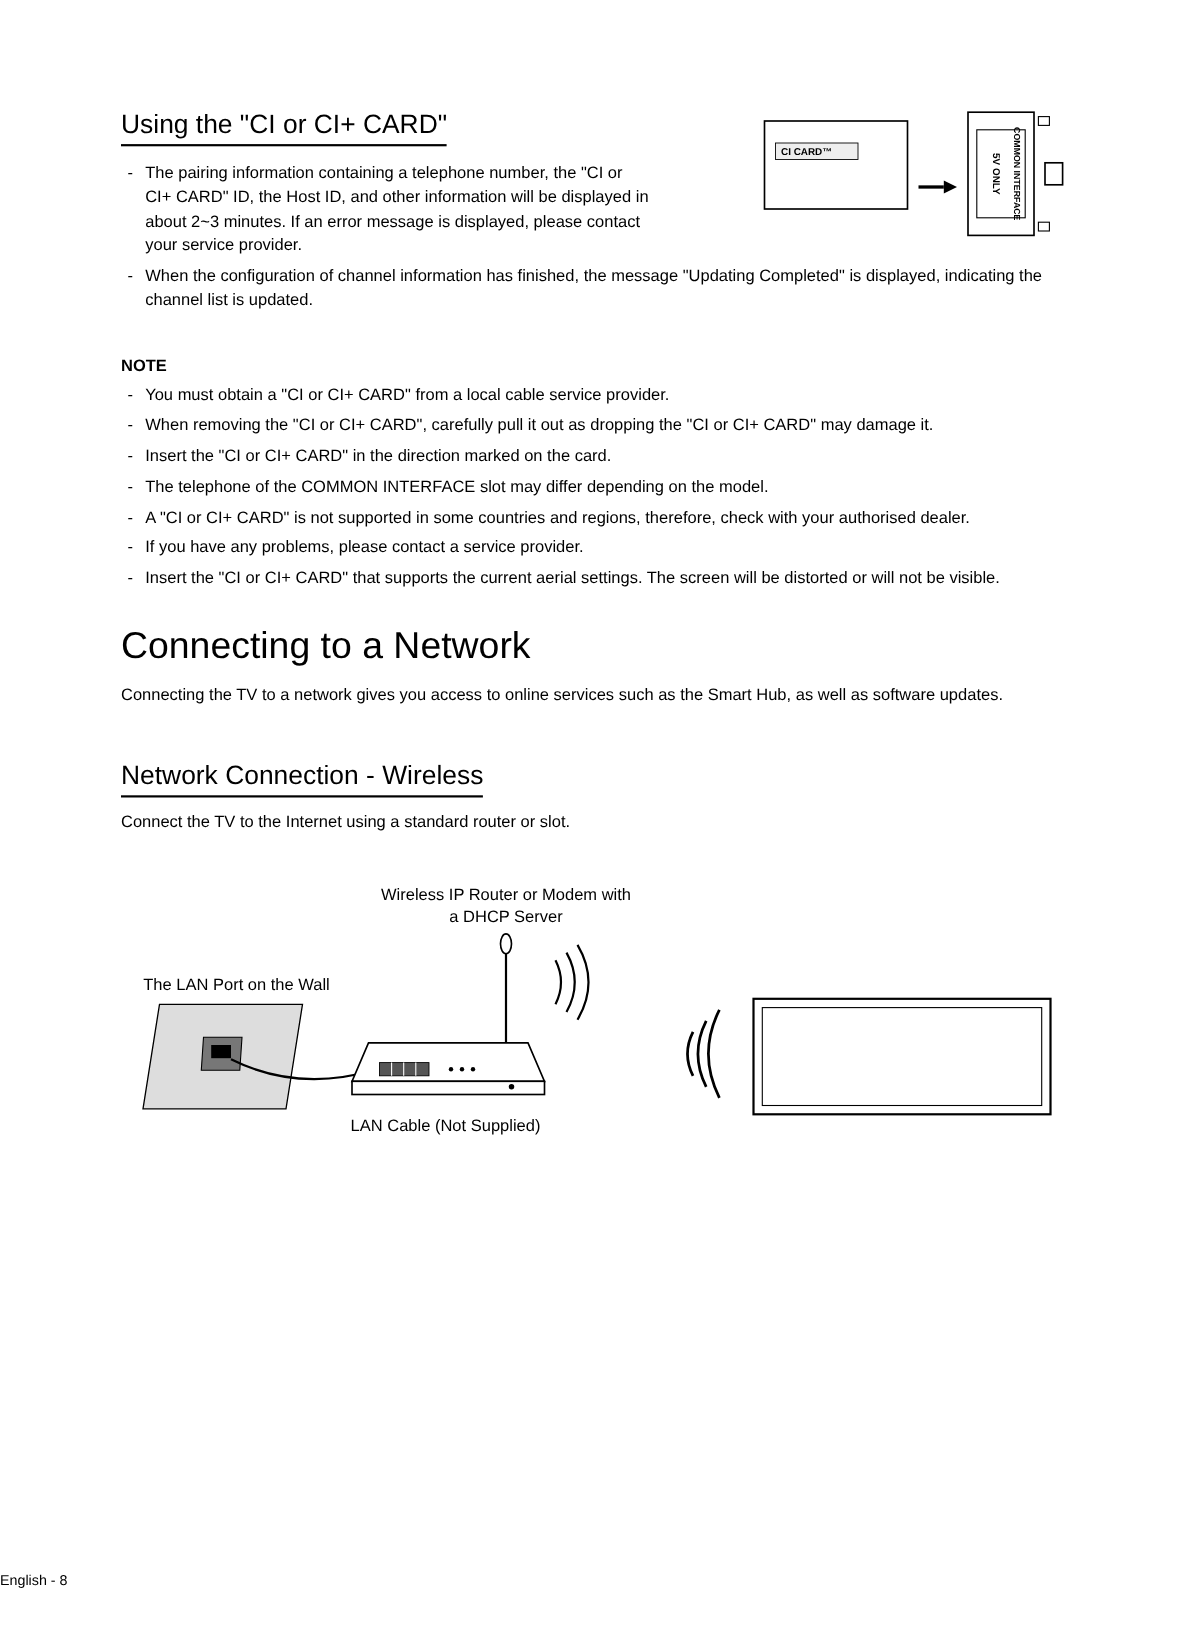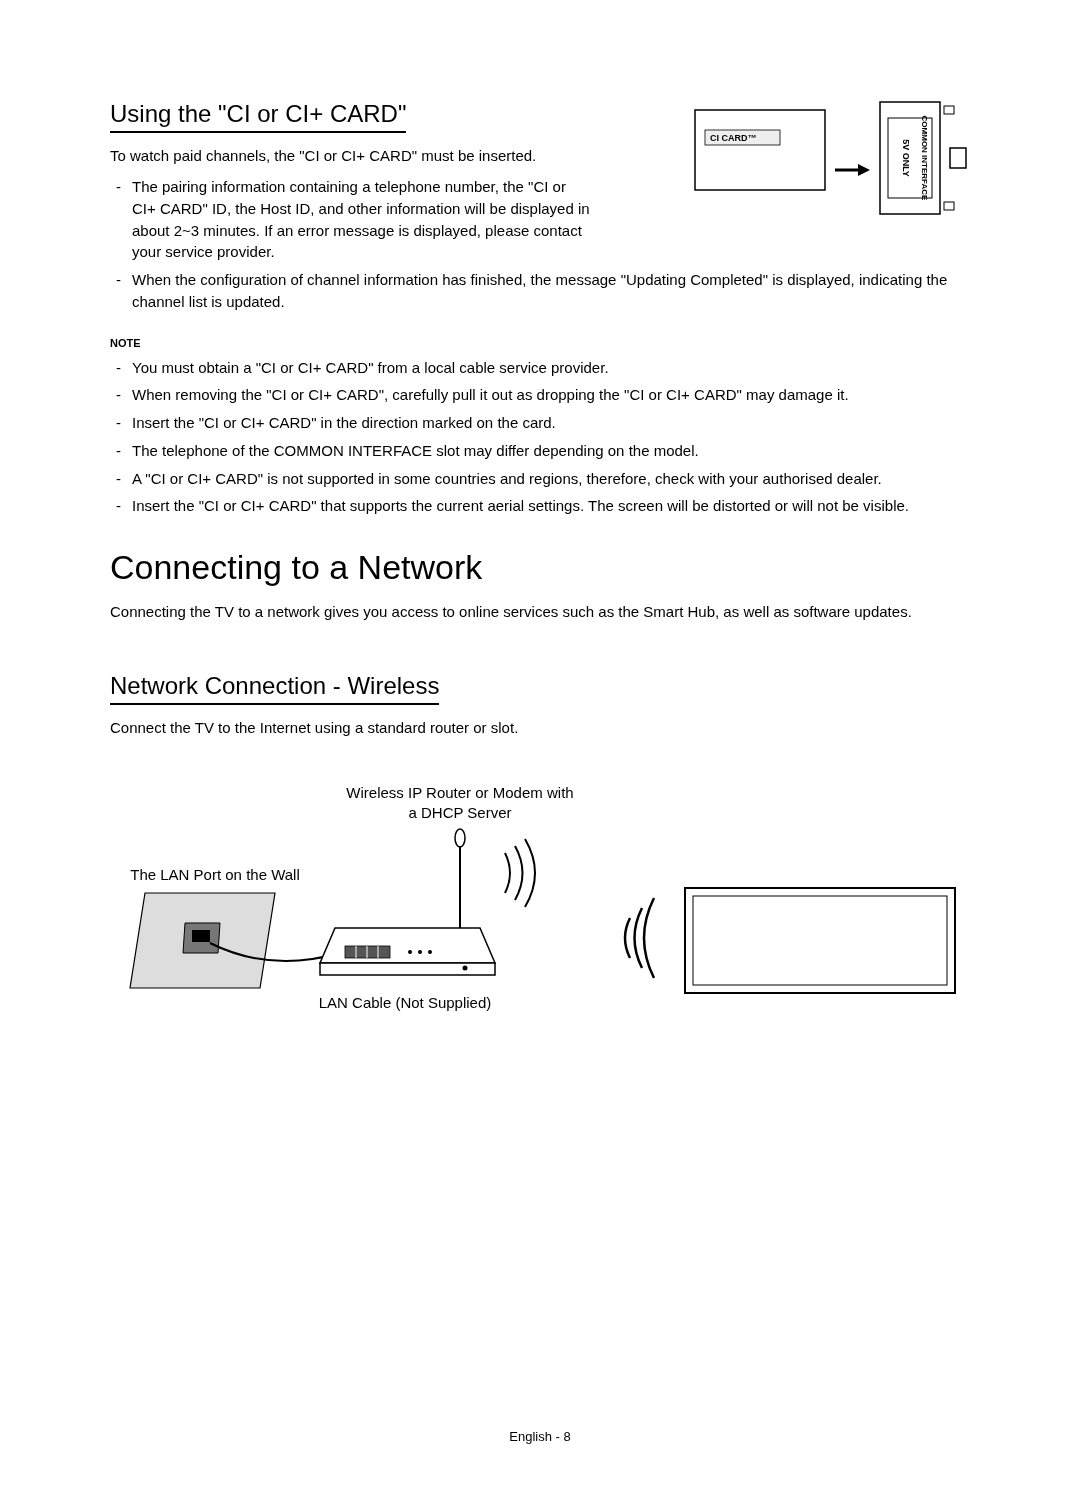--- a/index.html
+++ b/index.html
@@ -36,22 +36,22 @@
     margin-bottom: 6px;
   }
   .bullet-list li::before {
     content: "-";
     position: absolute;
     left: 6px;
     top: 0;
   }
   .note-heading {
     font-weight: bold;
-    font-size: 11px;
-    margin-top: 24px;
+    font-size: 15px;
+    margin-top: 40px;
     margin-bottom: 8px;
   }
   .top-block {
     display: flex;
     gap: 20px;
     align-items: flex-start;
   }
   .top-text { flex: 1; }
   .ci-diagram {
     width: 280px;
@@ -66,35 +66,34 @@
   }
   .network-diagram {
     width: 860px;
     height: 260px;
     margin-top: 30px;
   }
   .footer {
     position: absolute;
     bottom: 50px;
     left: 0; right: 0;
-    text-align: center;
+    text-align: left;
     font-size: 13px;
   }
   svg text { font-family: Arial, Helvetica, sans-serif; }
 </style>
 </head>
 <body>
 
 
 
 
 <div class="top-block">
   <div class="top-text">
     <h2 class="section-heading">Using the "CI or CI+ CARD"</h2>
-    <p class="intro">To watch paid channels, the "CI or CI+ CARD" must be inserted.</p>
     <ul class="bullet-list">
       <li style="max-width:480px">The pairing information containing a telephone number, the "CI or CI+ CARD" ID, the Host ID, and other information will be displayed in about 2~3 minutes. If an error message is displayed, please contact your service provider.</li>
     </ul>
   </div>
 
   <svg class="ci-diagram" viewBox="0 0 280 130">
 
     <rect x="5" y="10" width="130" height="80" fill="#fff" stroke="#000" stroke-width="1.5"></rect>
     <rect x="15" y="30" width="75" height="15" fill="#eee" stroke="#000" stroke-width="0.8"></rect>
     <text x="20" y="41" font-size="9" font-weight="bold">CI CARD™</text>
@@ -117,20 +116,21 @@
   <li>When the configuration of channel information has finished, the message "Updating Completed" is displayed, indicating the channel list is updated.</li>
 </ul>
 
 <p class="note-heading">NOTE</p>
 <ul class="bullet-list">
   <li>You must obtain a "CI or CI+ CARD" from a local cable service provider.</li>
   <li>When removing the "CI or CI+ CARD", carefully pull it out as dropping the "CI or CI+ CARD" may damage it.</li>
   <li>Insert the "CI or CI+ CARD" in the direction marked on the card.</li>
   <li>The telephone of the COMMON INTERFACE slot may differ depending on the model.</li>
   <li>A "CI or CI+ CARD" is not supported in some countries and regions, therefore, check with your authorised dealer.</li>
+  <li>If you have any problems, please contact a service provider.</li>
   <li>Insert the "CI or CI+ CARD" that supports the current aerial settings. The screen will be distorted or will not be visible.</li>
 </ul>
 
 
 <h1 class="big-heading">Connecting to a Network</h1>
 <p class="intro">Connecting the TV to a network gives you access to online services such as the Smart Hub, as well as software updates.</p>
 
 
 <h2 class="section-heading" style="margin-top:40px">Network Connection - Wireless</h2>
 <p class="intro">Connect the TV to the Internet using a standard router or slot.</p>

